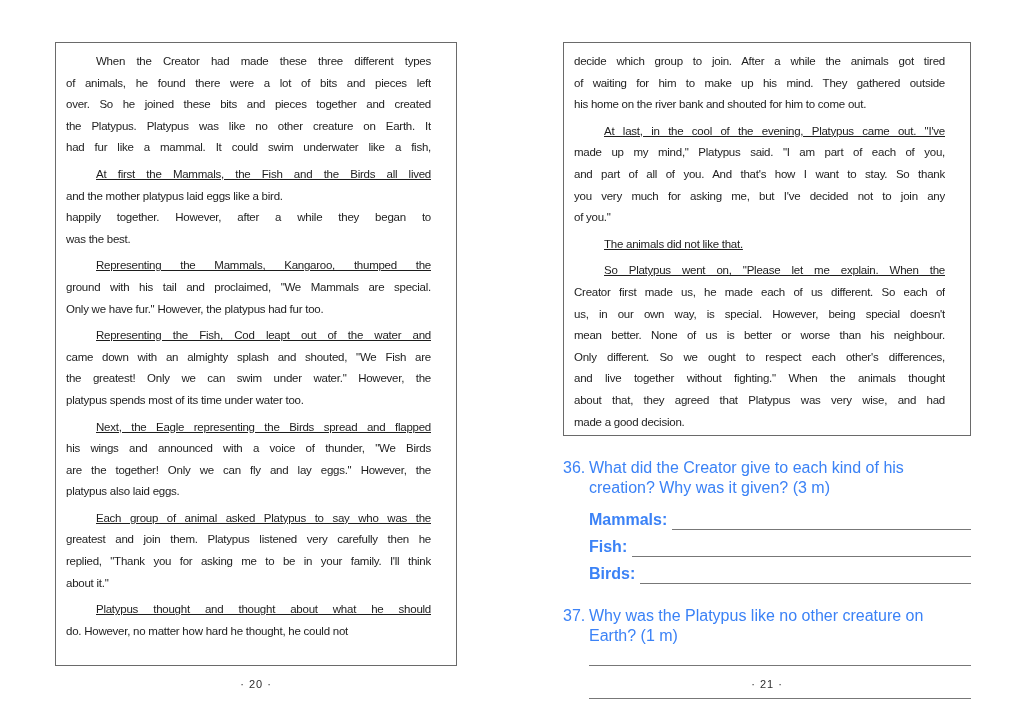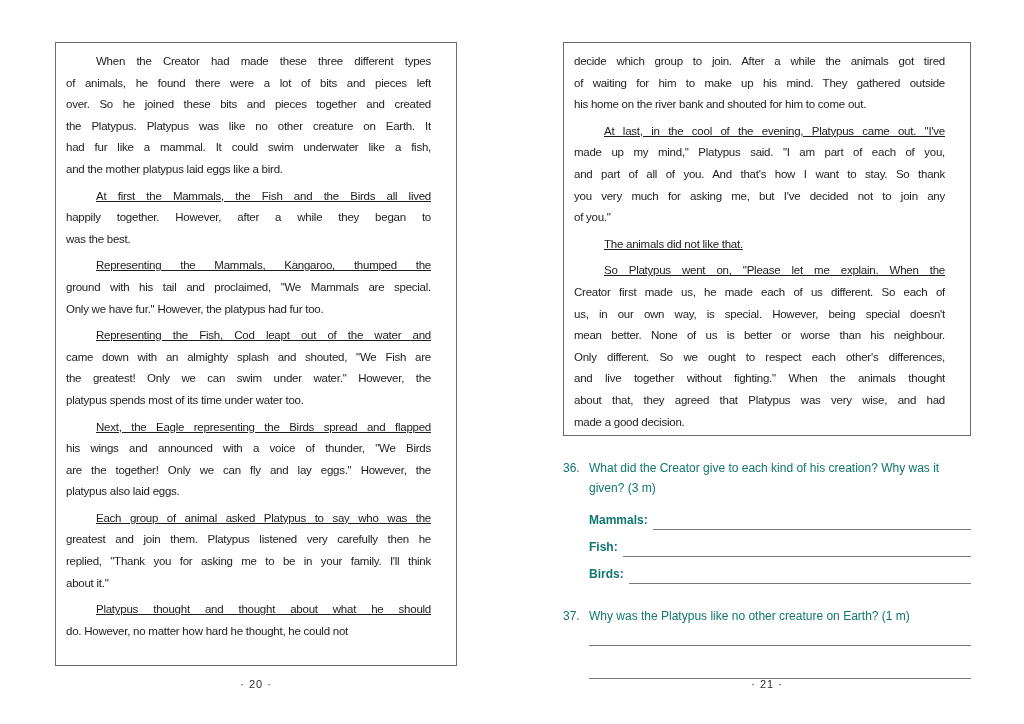--- a/index.html
+++ b/index.html
@@ -19,21 +19,21 @@
   .pline{
     position:relative;margin-right:25px;height:21.6px;overflow:hidden;
     text-align:justify;text-align-last:justify;white-space:normal;
   }
   .pline.pend{text-align-last:left;}
   .pline.indent{text-indent:30px;}
   .pline.indent:not(:first-child){margin-top:5px;text-decoration:underline;}
   
   .questions{
     position:absolute;left:563px;top:458px;width:408px;
-    font-size:12px;line-height:20px;color:#0f766e;
+    font-size:16px;line-height:20px;color:#3b82f6;
   }
   .qhead{display:flex;}
   .qnum{flex:0 0 26px;}
   .qtext{flex:1;}
   .ansrows{margin-left:26px;margin-top:12px;}
   .ansrows.bare-group{margin-top:0;}
   .ansrow{display:flex;align-items:flex-end;height:20px;margin-top:7px;font-weight:bold;}
   .ansrow:first-child{margin-top:0;}
   .bare-group .ansrow{margin-top:13px;}
   .bare-group .ansrow:first-child{margin-top:0;}
@@ -52,22 +52,22 @@
 <body>
 
 <div class="sheet">
 
   <div class="passage-box left">
       <div class="pline indent"><span>When the Creator had made these three different types</span></div>
       <div class="pline"><span>of animals, he found there were a lot of bits and pieces left</span></div>
       <div class="pline"><span>over. So he joined these bits and pieces together and created</span></div>
       <div class="pline"><span>the Platypus. Platypus was like no other creature on Earth. It</span></div>
       <div class="pline"><span>had fur like a mammal. It could swim underwater like a fish,</span></div>
+      <div class="pline indent"><span>At first the Mammals, the Fish and the Birds all lived</span></div>
       <div class="pline pend"><span>and the mother platypus laid eggs like a bird.</span></div>
-      <div class="pline indent"><span>At first the Mammals, the Fish and the Birds all lived</span></div>
       <div class="pline"><span>happily together. However, after a while they began to</span></div>
       <div class="pline pend"><span>was the best.</span></div>
       <div class="pline indent"><span>Representing the Mammals, Kangaroo, thumped the</span></div>
       <div class="pline"><span>ground with his tail and proclaimed, "We Mammals are special.</span></div>
       <div class="pline pend"><span>Only we have fur." However, the platypus had fur too.</span></div>
       <div class="pline indent"><span>Representing the Fish, Cod leapt out of the water and</span></div>
       <div class="pline"><span>came down with an almighty splash and shouted, "We Fish are</span></div>
       <div class="pline"><span>the greatest! Only we can swim under water." However, the</span></div>
       <div class="pline pend"><span>platypus spends most of its time under water too.</span></div>
       <div class="pline indent"><span>Next, the Eagle representing the Birds spread and flapped</span></div>

